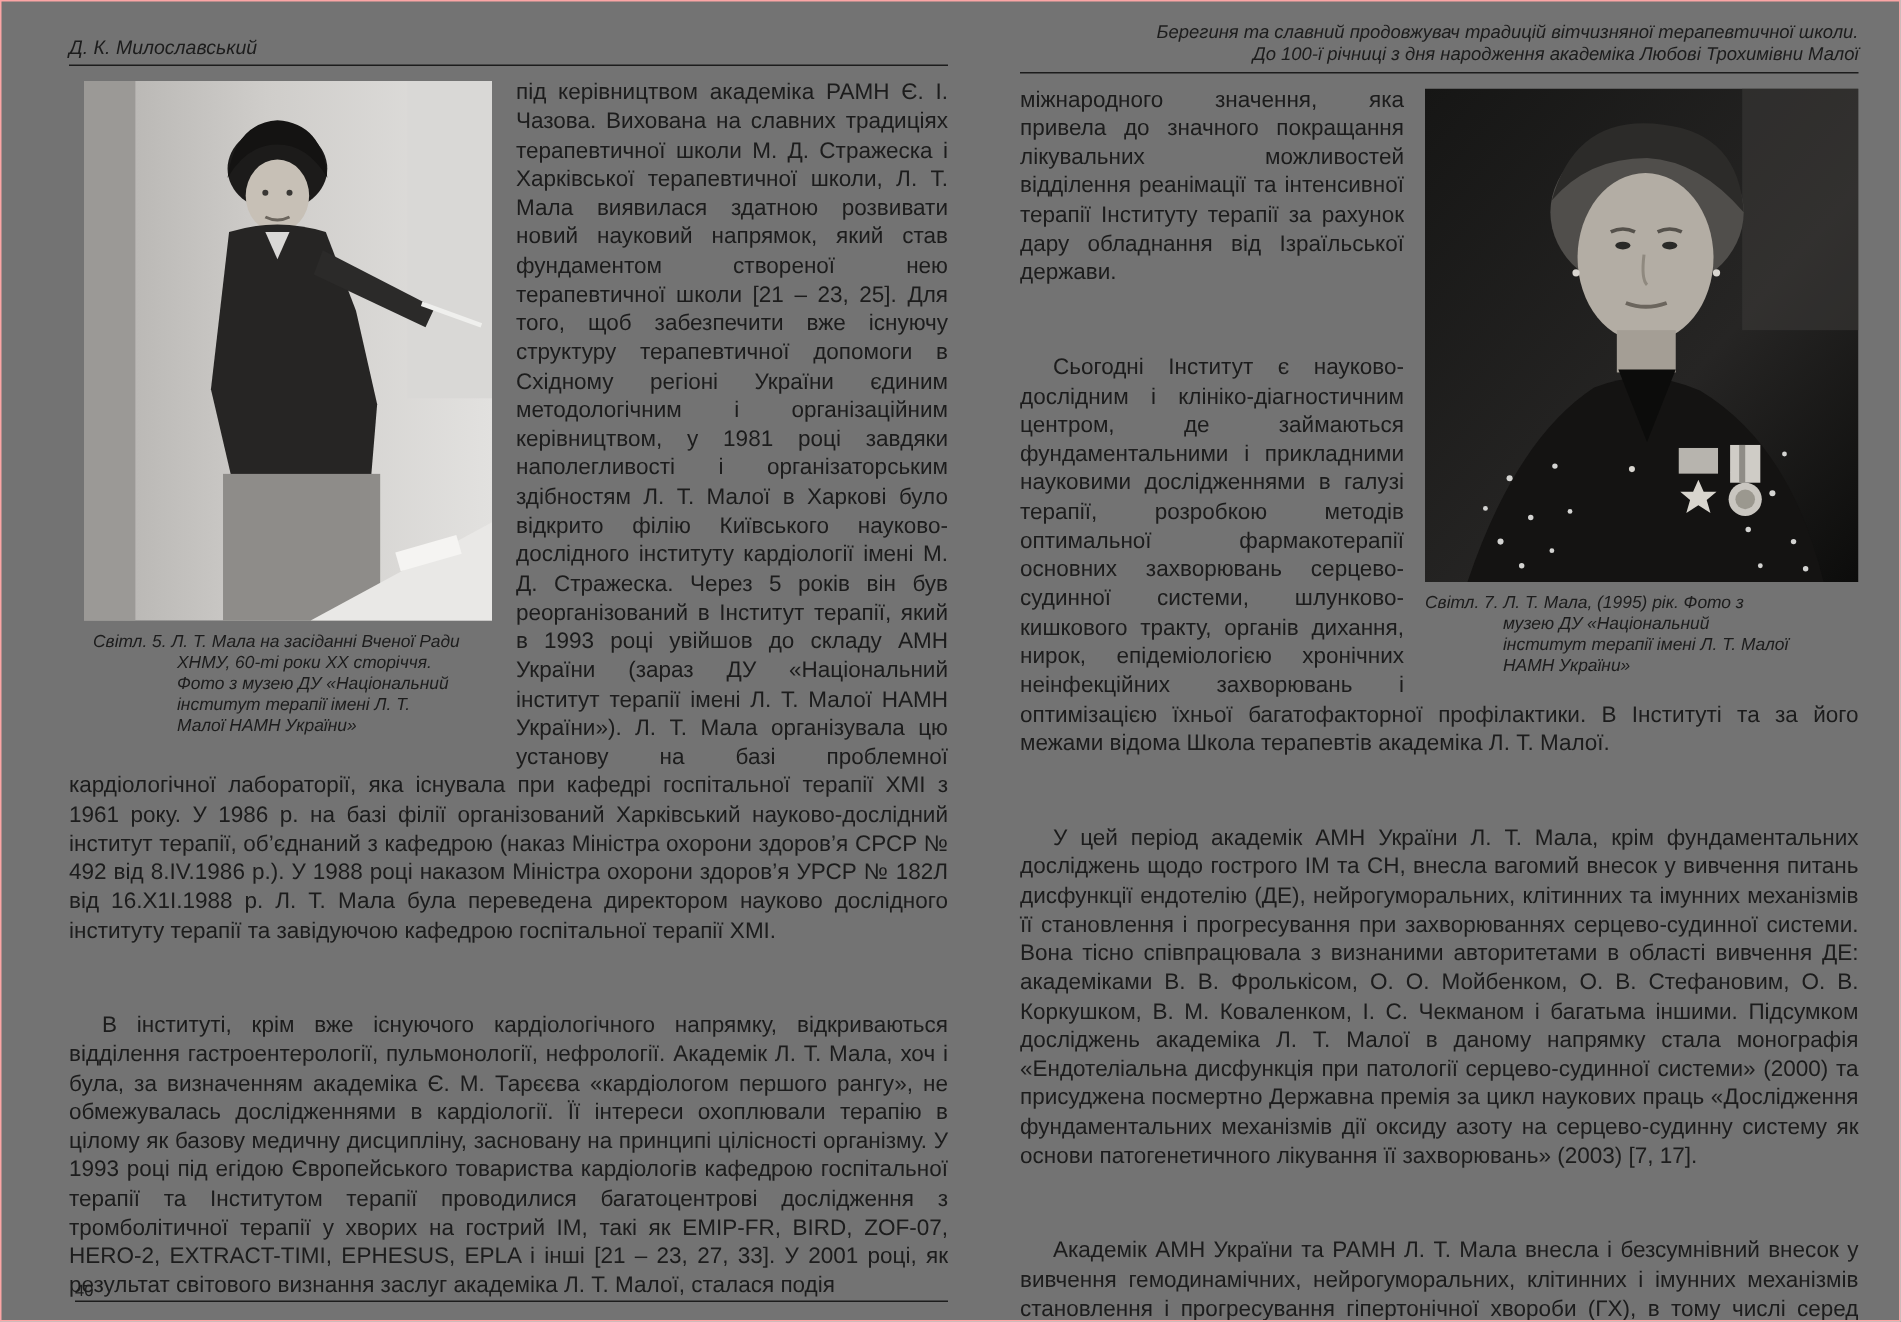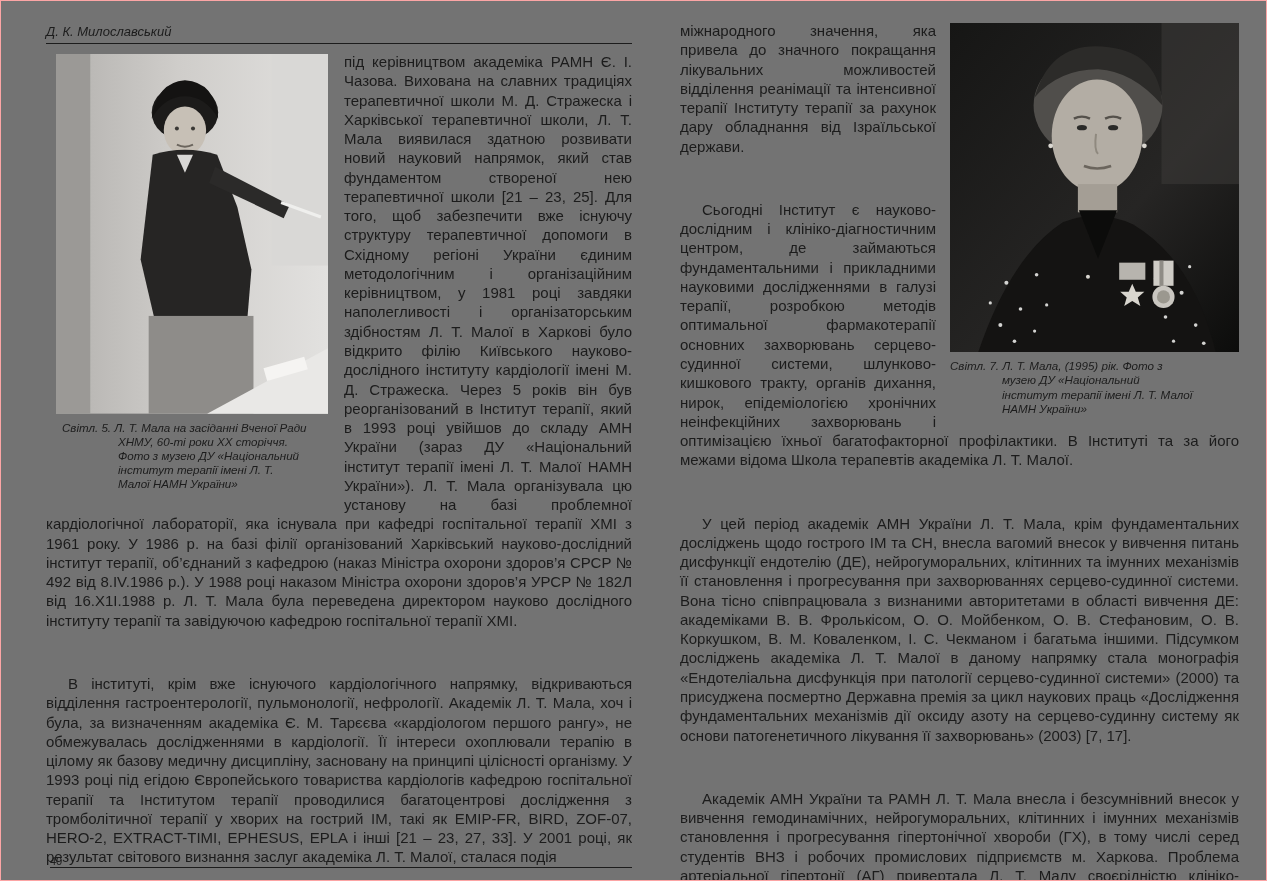--- a/index.html
+++ b/index.html
@@ -110,20 +110,24 @@
       <p class="body-par">під керівництвом академіка РАМН Є. І. Чазова. Вихована на славних традиціях терапевтичної школи М. Д. Стражеска і Харківської терапевтичної школи, Л. Т. Мала виявилася здатною розвивати новий науковий напрямок, який став фундаментом створеної нею терапевтичної школи [21 – 23, 25]. Для того, щоб забезпечити вже існуючу структуру терапевтичної допомоги в Східному регіоні України єдиним методологічним і організаційним керівництвом, у 1981 році завдяки наполегливості і організаторським здібностям Л. Т. Малої в Харкові було відкрито філію Київського науково-дослідного інституту кардіології імені М. Д. Стражеска. Через 5 років він був реорганізований в Інститут терапії, який в 1993 році увійшов до складу АМН України (зараз ДУ «Національний інститут терапії імені Л. Т. Малої НАМН України»). Л. Т. Мала організувала цю установу на базі проблемної кардіологічної лабораторії, яка існувала при кафедрі госпітальної терапії ХМІ з 1961 року. У 1986 р. на базі філії організований Харківський науково-дослідний інститут терапії, об’єднаний з кафедрою (наказ Міністра охорони здоров’я СРСР № 492 від 8.IV.1986 р.). У 1988 році наказом Міністра охорони здоров’я УРСР № 182Л від 16.Х1І.1988 р. Л. Т. Мала була переведена директором науково дослідного інституту терапії та завідуючою кафедрою госпітальної терапії ХМІ.</p>
       <p class="body-par indent">В інституті, крім вже існуючого кардіологічного напрямку, відкриваються відділення гастроентерології, пульмонології, нефрології. Академік Л. Т. Мала, хоч і була, за визначенням академіка Є. М. Тарєєва «кардіологом першого рангу», не обмежувалась дослідженнями в кардіології. Її інтереси охоплювали терапію в цілому як базову медичну дисципліну, засновану на принципі цілісності організму. У 1993 році під егідою Європейського товариства кардіологів кафедрою госпітальної терапії та Інститутом терапії проводилися багатоцентрові дослідження з тромболітичної терапії у хворих на гострий ІМ, такі як EMIP-FR, BIRD, ZOF-07, HERO-2, EXTRACT-TIMI, EPHESUS, EPLA і інші [21 – 23, 27, 33]. У 2001 році, як результат світового визнання заслуг академіка Л. Т. Малої, сталася подія</p>
     </div>
 
     <div class="page-footer">
       <span>40</span>
     </div>
   </div>
 
   <div class="page page-right">
+    <div class="running-head">
+      <div>Берегиня та славний продовжувач традицій вітчизняної терапевтичної школи.</div>
+      <div>До 100-ї річниці з дня народження академіка Любові Трохимівни Малої</div>
+    </div>
 
     <div class="content">
       <div class="fig-right">
         <svg class="photo" viewBox="0 0 287 327" xmlns="http://www.w3.org/2000/svg">
           <defs>
             <linearGradient id="rp-bg" x1="0" y1="0" x2="1" y2="1">
               <stop offset="0" stop-color="#161615"></stop>
               <stop offset="0.6" stop-color="#262524"></stop>
               <stop offset="1" stop-color="#0c0c0b"></stop>
             </linearGradient>

